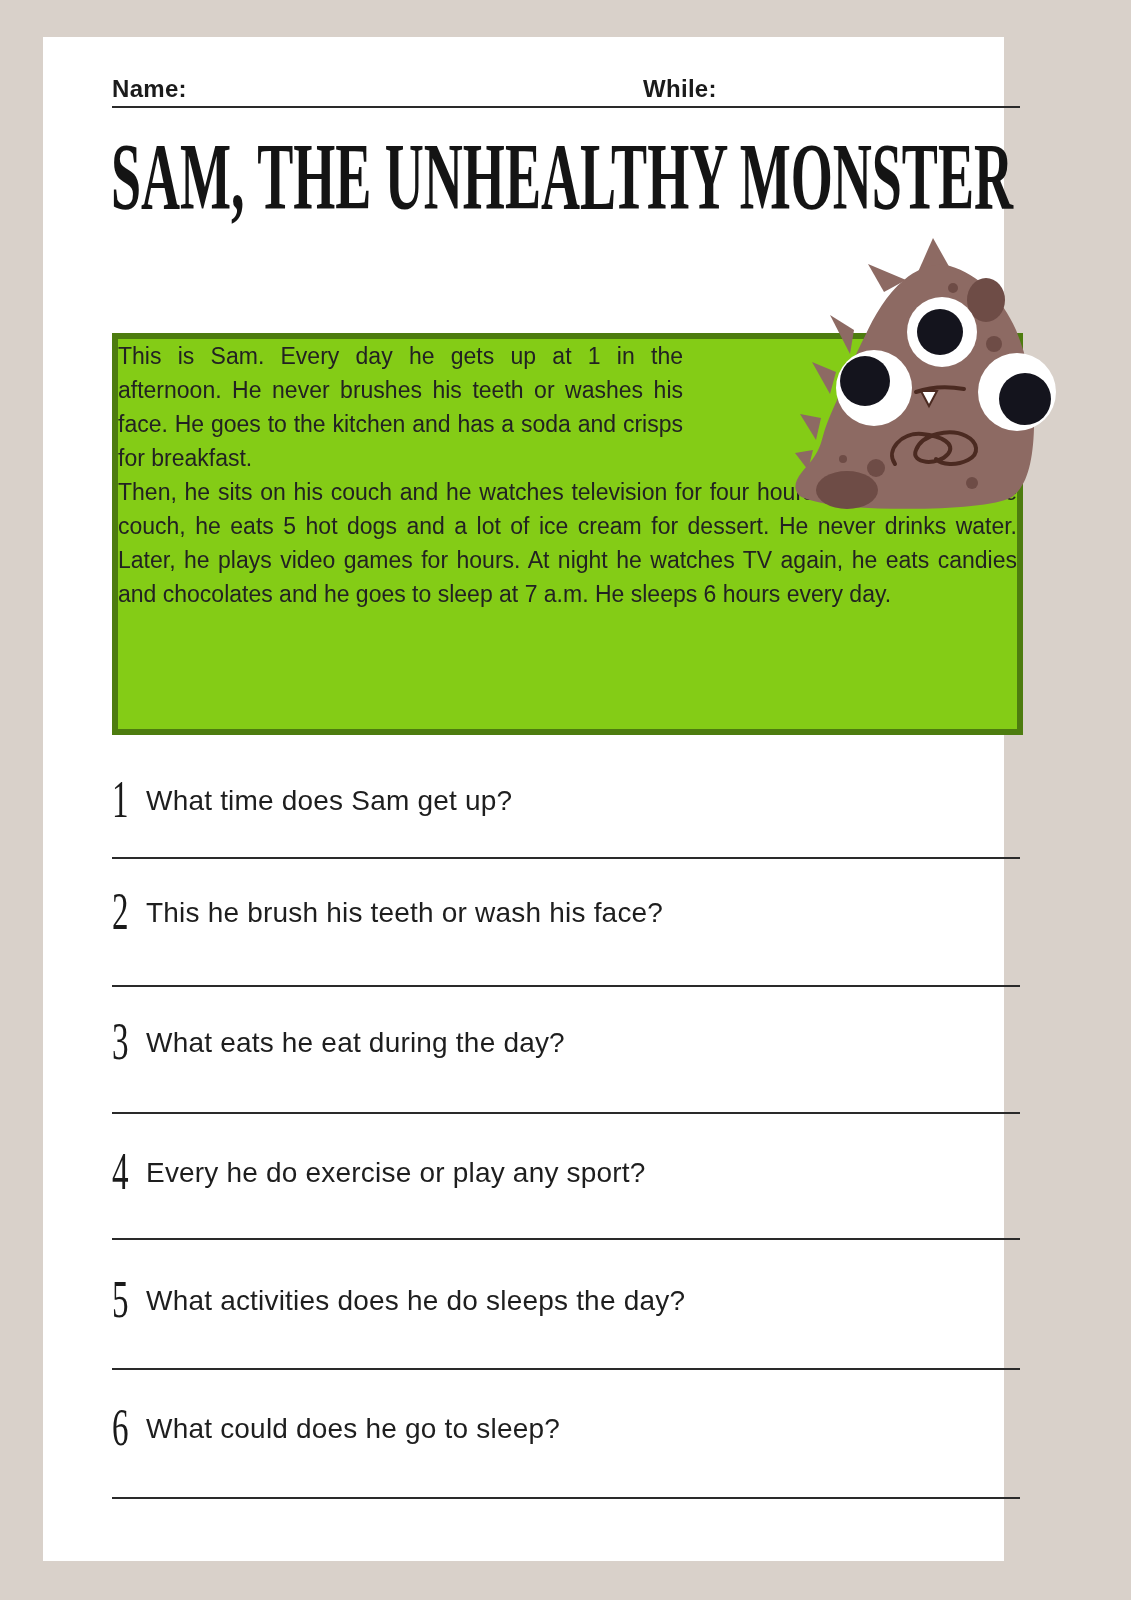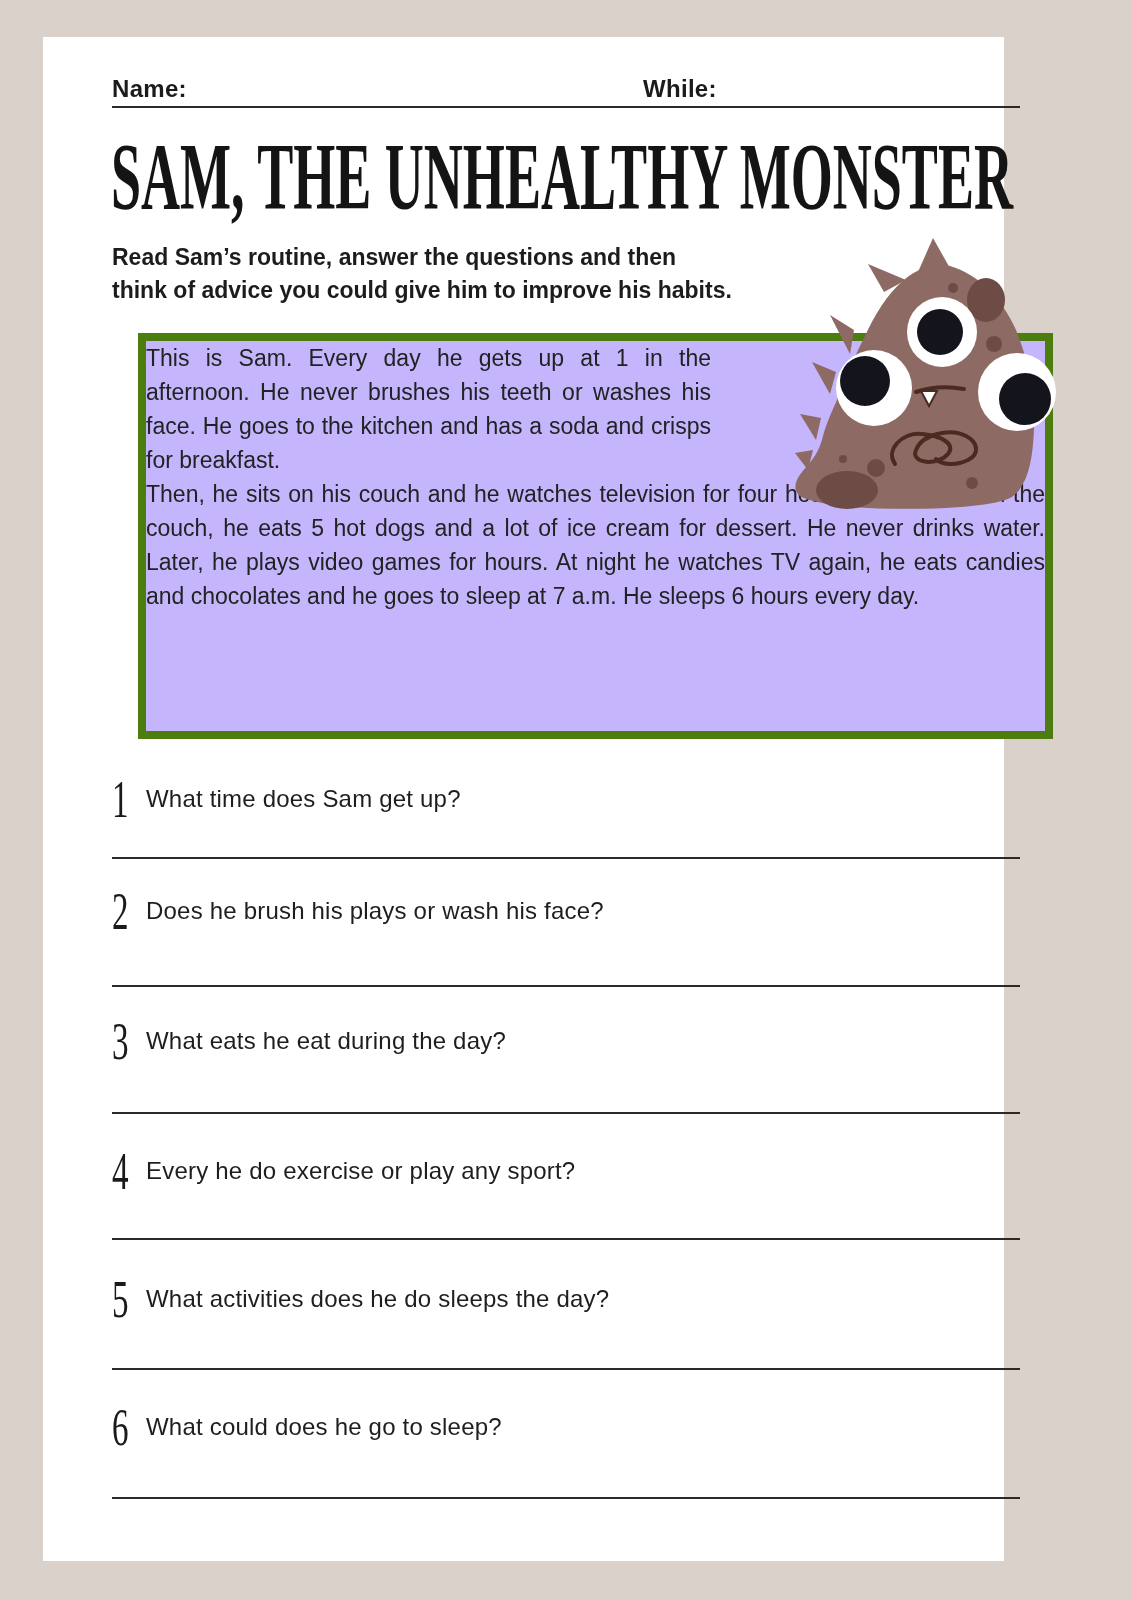--- a/index.html
+++ b/index.html
@@ -24,58 +24,54 @@
   .title-svg{left:66px;top:98px;}
   .title-svg text{
     font-family:"Liberation Serif","DejaVu Serif",serif;
     font-weight:700;fill:#141414;
   }
   .intro{
     left:69px;top:204px;font-size:23px;font-weight:700;line-height:33px;color:#1c1c1c;
   }
   .passage-box{
     left:69px;top:296px;width:899px;height:390px;
-    border:8px solid #4d7c0f;background:#c4b5fd;margin-left:26px;
+    border:6px solid #4d7c0f;background:#84cc16;
   }
   .passage-box p{
     font-size:23px;line-height:34px;color:#222222;margin:0;
     text-align:justify;text-align-last:left;
   }
   .p1{margin:21px 0 0 40px;width:565px;}
   .p2{margin:23px 38px 0 40px;}
   .monster{left:747px;top:185px;overflow:visible;}
   .question{left:69px;height:50px;}
   .qnum{
     position:absolute;left:0;top:0;
     font-family:"Liberation Serif","DejaVu Serif",serif;
     font-size:46px;line-height:1;color:#1a1a1a;
     transform:scale(0.72,1.15);transform-origin:top left;
   }
   .qtext{
     position:absolute;left:34px;top:12px;
-    font-size:24px;color:#1e1e1e;letter-spacing:.2px;white-space:nowrap;
+    font-size:28px;color:#1e1e1e;letter-spacing:.2px;white-space:nowrap;
   }
 </style>
 </head>
 <body>
 
 <div class="page">
 
   <div class="abs field-label" style="left:69px;top:38px;">Name:</div>
   <div class="abs field-label" style="left:600px;top:38px;">While:</div>
   <div class="abs rule" style="top:69px;"></div>
 
   <svg class="abs title-svg" width="910" height="90" viewBox="0 0 910 90">
     <text x="2" y="74" font-size="96" textLength="902" lengthAdjust="spacingAndGlyphs">SAM, THE UNHEALTHY MONSTER</text>
   </svg>
 
-  <div class="abs intro">
-    <div>Read Sam’s routine, answer the questions and then</div>
-    <div>think of advice you could give him to improve his habits.</div>
-  </div>
 
   <div class="abs passage-box">
     <p class="p1">This is Sam. Every day he gets up at 1 in the afternoon. He never brushes his teeth or washes his face. He goes to the kitchen and has a soda and crisps for breakfast.</p>
     <p class="p2">Then, he sits on his couch and he watches television for four hours. While he is on the couch, he eats 5 hot dogs and a lot of ice cream for dessert. He never drinks water. Later, he plays video games for hours. At night he watches TV again, he eats candies and chocolates and he goes to sleep at 7 a.m. He sleeps 6 hours every day.</p>
   </div>
 
   <svg class="abs monster" width="280" height="300" viewBox="0 0 280 300">
     <g fill="#8d6a63">
       <path d="M 128 50 L 143 16 L 161 48 Z"></path>
       <path d="M 94 70 L 78 42 L 116 58 Z"></path>
@@ -128,21 +124,21 @@
   </svg>
 
   <div class="abs question" style="top:736px;">
     <span class="qnum">1</span>
     <span class="qtext">What time does Sam get up?</span>
   </div>
   <div class="abs rule" style="top:820px;"></div>
 
   <div class="abs question" style="top:848px;">
     <span class="qnum">2</span>
-    <span class="qtext">Does he brush his plays or wash his face?</span>
+    <span class="qtext">This he brush his teeth or wash his face?</span>
   </div>
   <div class="abs rule" style="top:948px;"></div>
 
   <div class="abs question" style="top:978px;">
     <span class="qnum">3</span>
     <span class="qtext">What eats he eat during the day?</span>
   </div>
   <div class="abs rule" style="top:1075px;"></div>
 
   <div class="abs question" style="top:1108px;">

